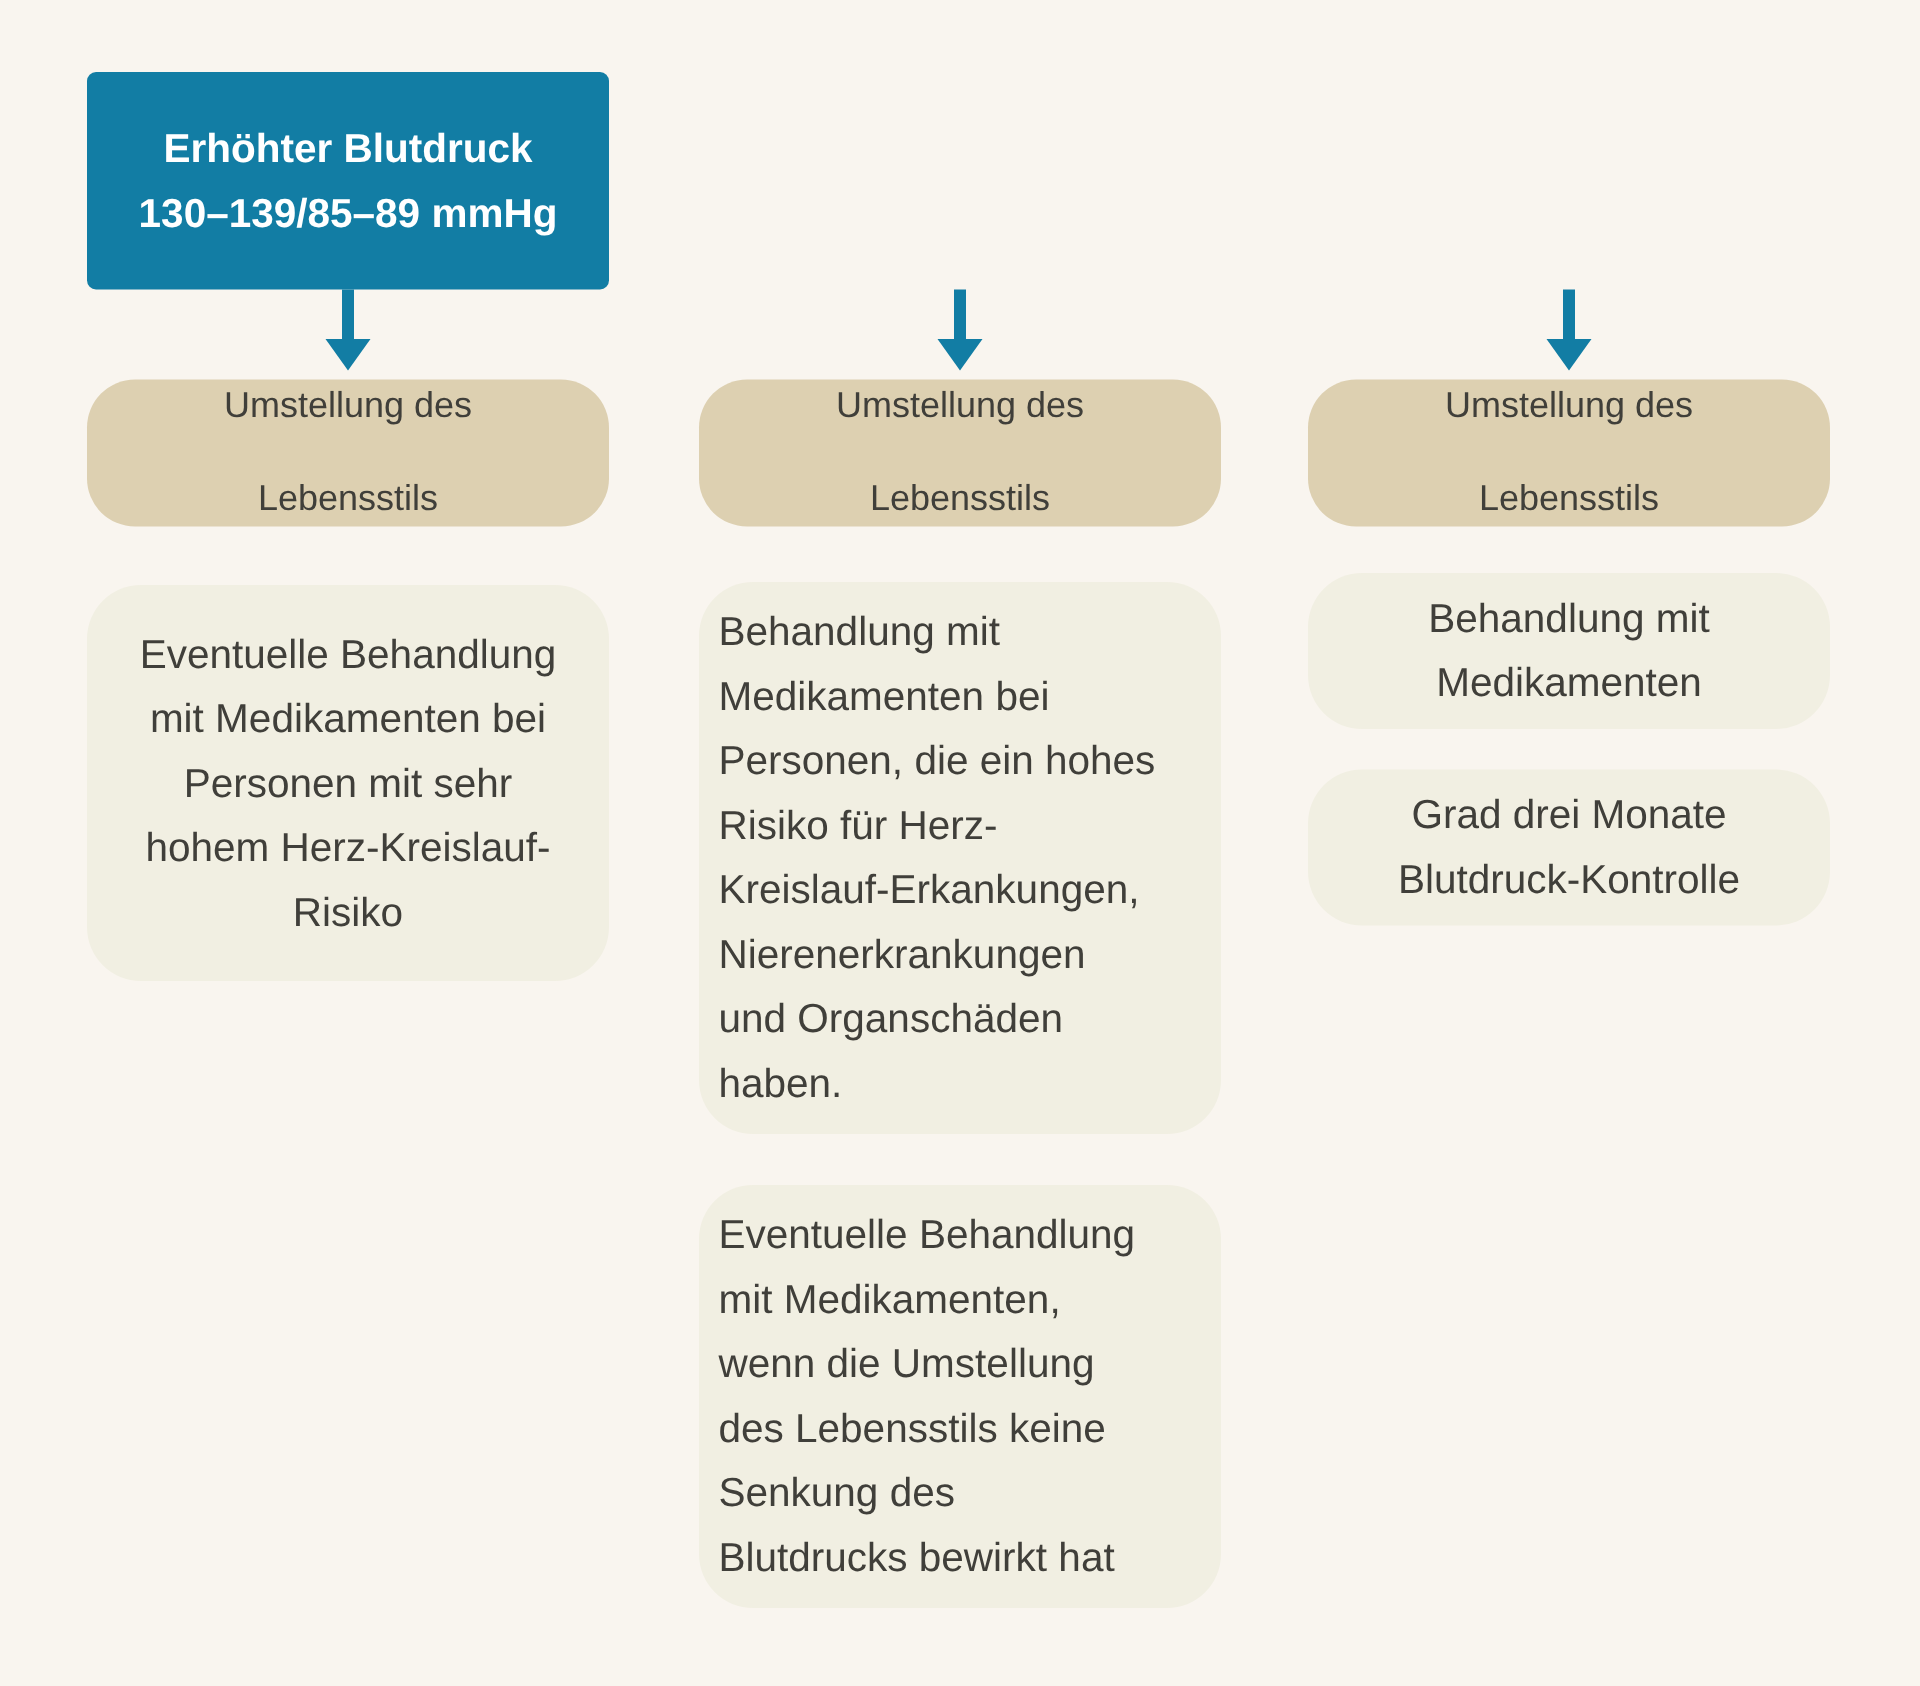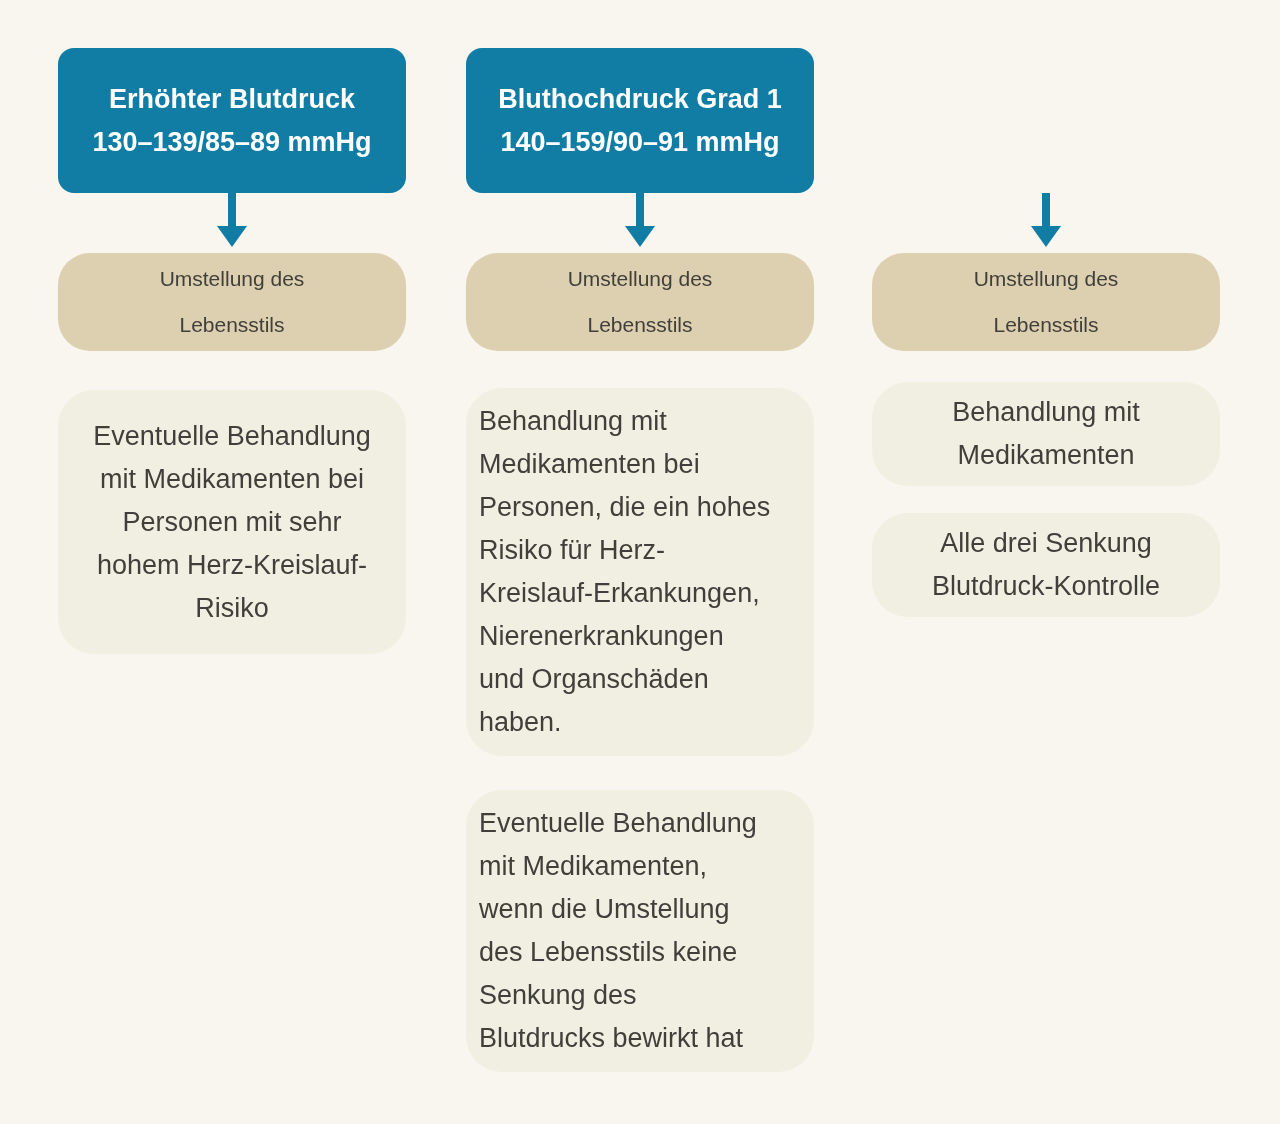--- a/index.html
+++ b/index.html
@@ -26,21 +26,21 @@
   .col-2 { left: 466px; }
   .col-3 { left: 872px; }
 
   .header-box {
     position: absolute;
     left: 0;
     right: 0;
     top: 48px;
     height: 145px;
     background: #127da4;
-    border-radius: 16px;
+    border-radius: 6px;
     color: #ffffff;
     font-weight: bold;
     font-size: 27px;
     line-height: 43px;
     display: flex;
     align-items: center;
     justify-content: center;
     text-align: center;
     white-space: pre-line;
   }
@@ -69,22 +69,22 @@
 
   .lifestyle-box {
     position: absolute;
     left: 0;
     right: 0;
     top: 253px;
     height: 98px;
     background: #ddd0b1;
     border-radius: 32px;
     color: #403f3a;
-    font-size: 21px;
-    line-height: 46px;
+    font-size: 24px;
+    line-height: 62px;
     display: flex;
     align-items: center;
     justify-content: center;
     text-align: center;
     white-space: pre-line;
   }
 
   .treatment-box {
     position: absolute;
     left: 0;
@@ -133,22 +133,20 @@
     <div class="lifestyle-box">Umstellung des
 Lebensstils</div>
     <div class="treatment-box tb-center c1-t1">Eventuelle Behandlung
 mit Medikamenten bei
 Personen mit sehr
 hohem Herz-Kreislauf-
 Risiko</div>
   </div>
 
   <div class="col col-2">
-    <div class="header-box">Bluthochdruck Grad 1
-140–159/90–91 mmHg</div>
     <div class="arrow">
       <div class="arrow-stem"></div>
       <div class="arrow-head"></div>
     </div>
     <div class="lifestyle-box">Umstellung des
 Lebensstils</div>
     <div class="treatment-box tb-left c2-t1">Behandlung mit
 Medikamenten bei
 Personen, die ein hohes
 Risiko für Herz-
@@ -166,17 +164,17 @@
 
   <div class="col col-3">
     <div class="arrow">
       <div class="arrow-stem"></div>
       <div class="arrow-head"></div>
     </div>
     <div class="lifestyle-box">Umstellung des
 Lebensstils</div>
     <div class="treatment-box tb-center c3-t1">Behandlung mit
 Medikamenten</div>
-    <div class="treatment-box tb-center c3-t2">Alle drei Senkung
+    <div class="treatment-box tb-center c3-t2">Grad drei Monate
 Blutdruck-Kontrolle</div>
   </div>
 
 </div>
 
 </body></html>

